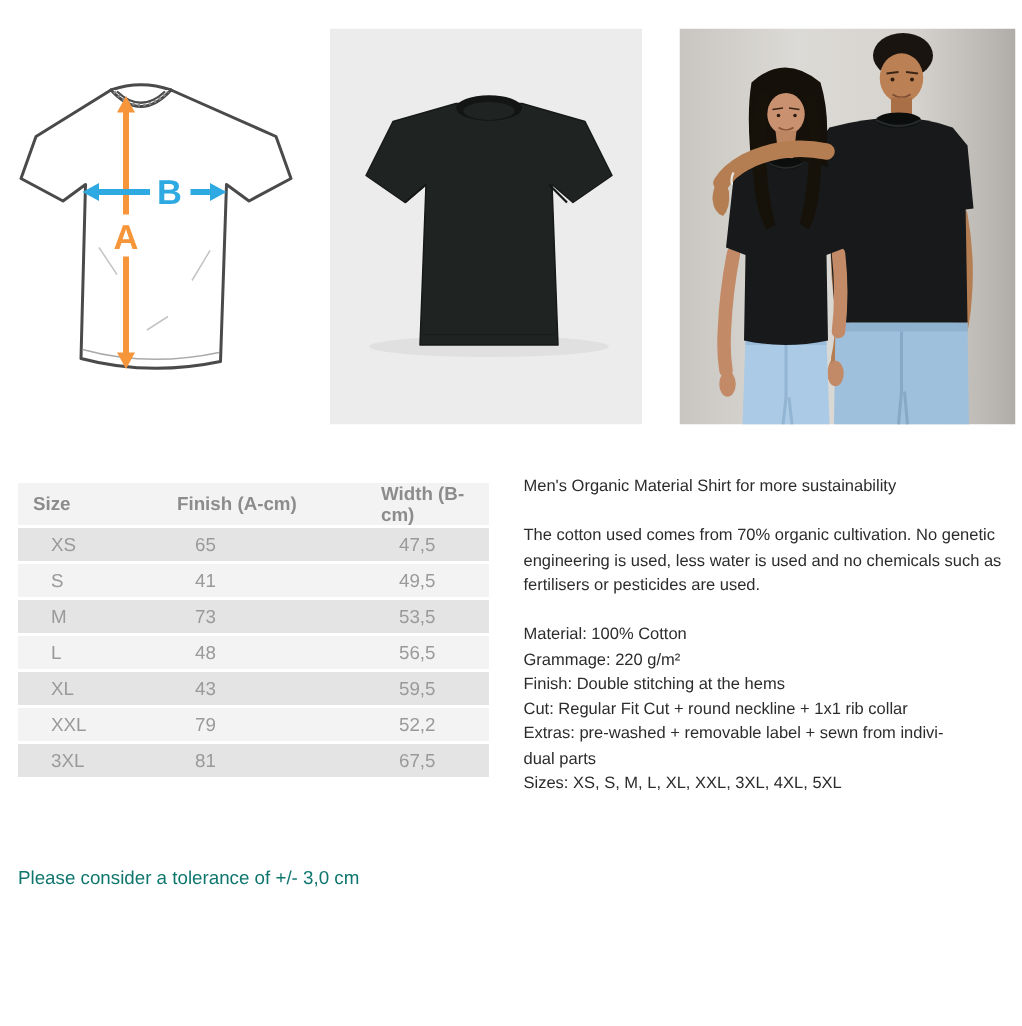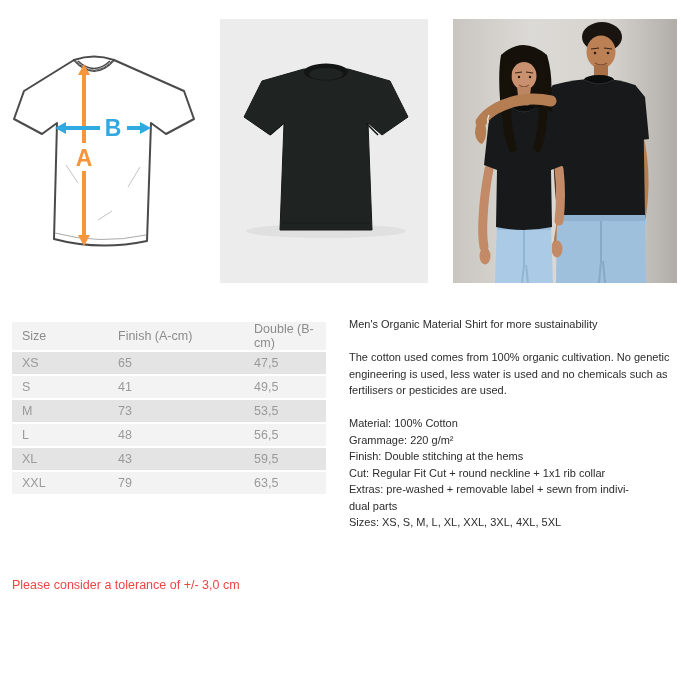--- a/index.html
+++ b/index.html
@@ -12,34 +12,34 @@
   
   .diagram-box   { position:absolute; left:8px;   top:15px;  width:190px; height:250px; }
   .flat-photo    { position:absolute; left:220px; top:19px;  width:208px; height:264px; }
   .models-photo  { position:absolute; left:453px; top:19px;  width:224px; height:264px; }
   .diagram-box svg, .flat-photo svg, .models-photo svg { display:block; }
 
   
   .table-wrap { position:absolute; left:12px; top:320px; width:314px; }
   table.size-table { width:314px; border-collapse:separate; border-spacing:0 2px; table-layout:fixed; }
   table.size-table th {
-    background:#f3f3f3; color:#8c8c8c; font-weight:normal;
+    background:#f3f3f3; color:#8c8c8c; font-weight:bold;
     font-size:12.5px; text-align:left; padding:0 0 0 10px; height:22px;
   }
   table.size-table td {
-    font-size:12.5px; color:#9a9a9a; padding:0 0 0 10px; height:22px;
+    font-size:12.5px; color:#9a9a9a; padding:0 0 0 22px; height:22px;
   }
   table.size-table th:nth-child(1){ width:86px; }
   table.size-table th:nth-child(2){ width:126px; }
   table.size-table tbody tr:nth-child(odd)  td { background:#e4e4e4; }
   table.size-table tbody tr:nth-child(even) td { background:#f3f3f3; }
 
   .tolerance-note {
     position:absolute; left:12px; top:578px;
-    font-size:12.5px; color:#ef4444;
+    font-size:12.5px; color:#0f766e;
   }
 
   
   .description {
     position:absolute; left:349px; top:316px; width:330px;
     font-size:11px; line-height:16.5px; color:#2c2c2c;
   }
   .description p { margin:0 0 16.5px 0; white-space:pre-line; }
 
   .arrow-label { font-family:"Liberation Sans", sans-serif; font-weight:bold; font-size:23px; }
@@ -171,21 +171,21 @@
     </g>
   </svg>
 </div>
 
 <div class="table-wrap">
   <table class="size-table">
     <thead>
       <tr>
           <th>Size</th>
           <th>Finish (A-cm)</th>
-          <th>Double (B-cm)</th>
+          <th>Width (B-cm)</th>
         </tr>
     </thead>
     <tbody>
         <tr>
           <td>XS</td>
           <td>65</td>
           <td>47,5</td>
         </tr>
         <tr>
           <td>S</td>
@@ -203,31 +203,36 @@
           <td>56,5</td>
         </tr>
         <tr>
           <td>XL</td>
           <td>43</td>
           <td>59,5</td>
         </tr>
         <tr>
           <td>XXL</td>
           <td>79</td>
-          <td>63,5</td>
+          <td>52,2</td>
+        </tr>
+        <tr>
+          <td>3XL</td>
+          <td>81</td>
+          <td>67,5</td>
         </tr>
       </tbody>
   </table>
 </div>
 
 <div class="tolerance-note">Please consider a tolerance of +/- 3,0 cm</div>
 
 <div class="description">
     <p>Men's Organic Material Shirt for more sustainability</p>
-    <p>The cotton used comes from 100% organic cultivation. No genetic engineering is used, less water is used and no chemicals such as fertilisers or pesticides are used.</p>
+    <p>The cotton used comes from 70% organic cultivation. No genetic engineering is used, less water is used and no chemicals such as fertilisers or pesticides are used.</p>
     <p>Material: 100% Cotton
 Grammage: 220 g/m²
 Finish: Double stitching at the hems
 Cut: Regular Fit Cut + round neckline + 1x1 rib collar
 Extras: pre-washed + removable label + sewn from indivi-
 dual parts
 Sizes: XS, S, M, L, XL, XXL, 3XL, 4XL, 5XL</p>
   </div>
 
 </body></html>

